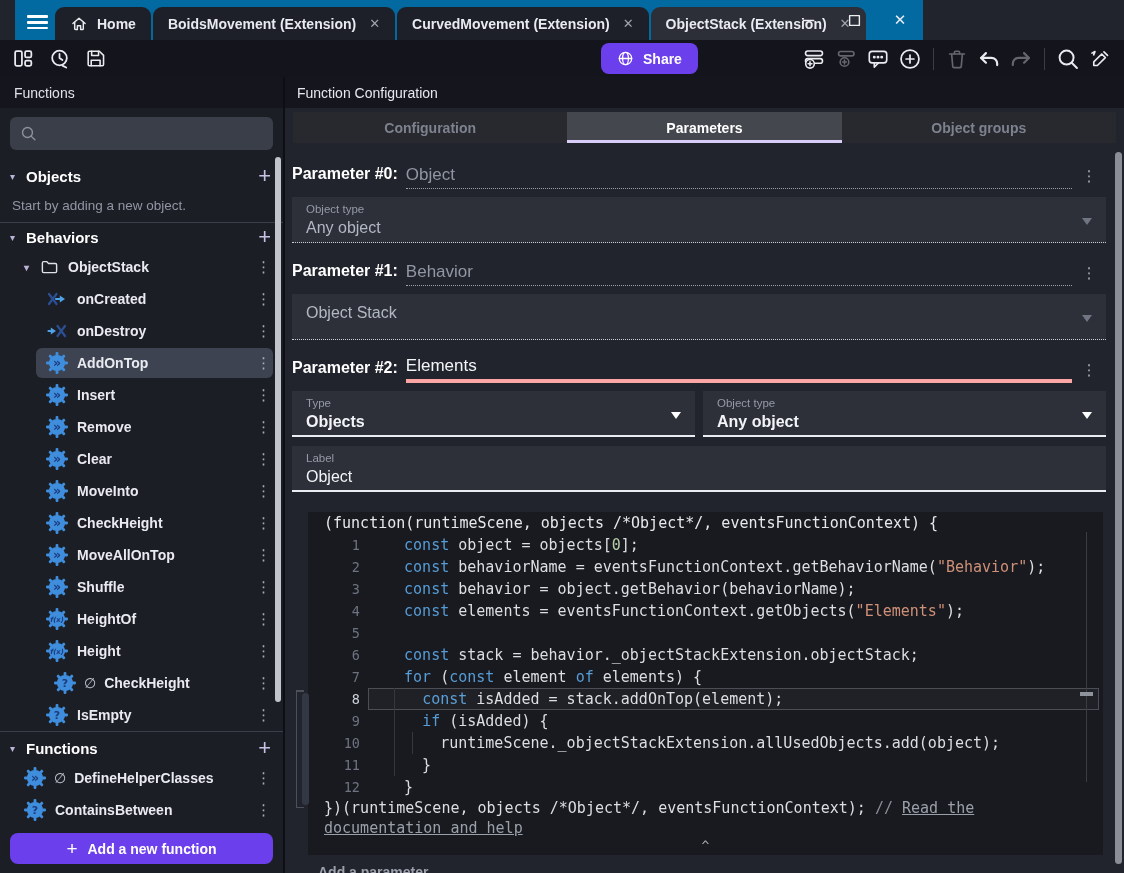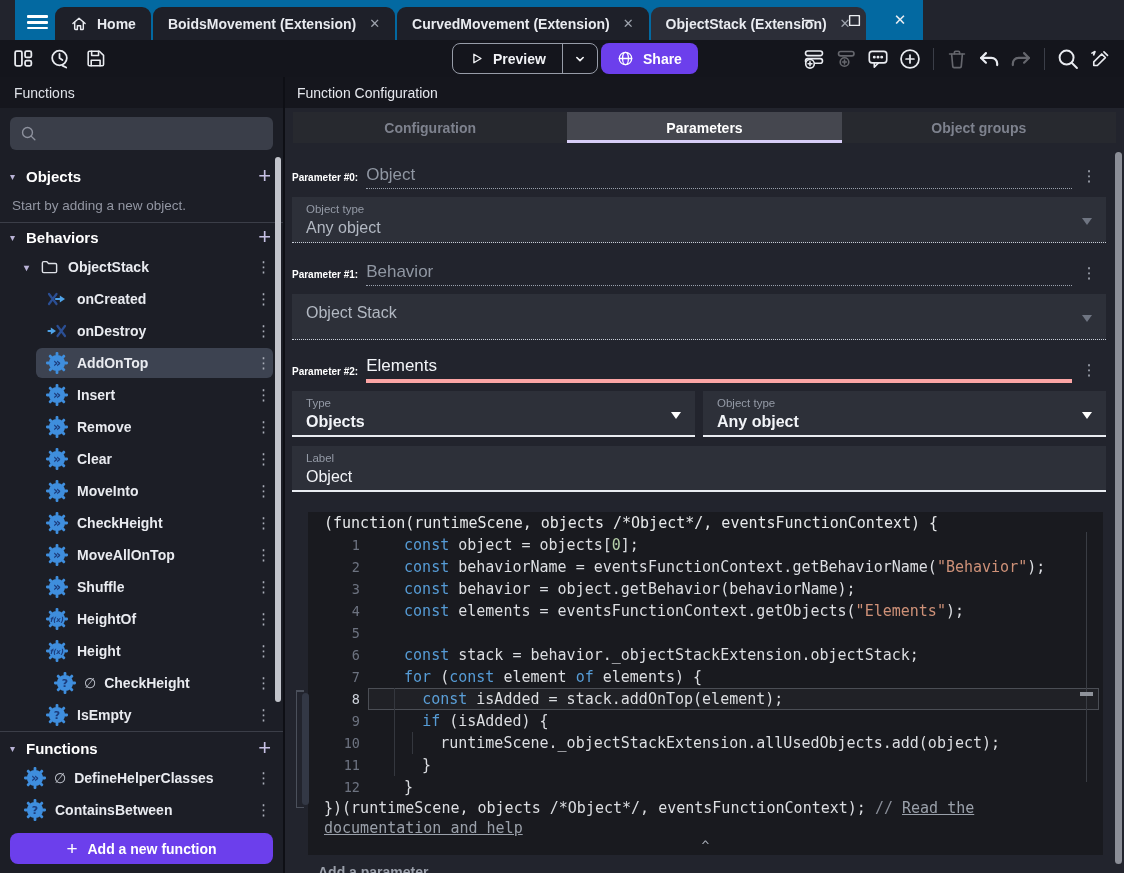--- a/index.html
+++ b/index.html
@@ -79,21 +79,21 @@
             font-size:14px;color:#e6e8ee;}
   .m-tabs{margin:4px 8px 0;height:31px;display:flex;background:#27292f;}
   .m-tab{flex:1;display:flex;align-items:center;justify-content:center;font-weight:bold;font-size:14px;
          color:#7e828e;position:relative;cursor:pointer;}
   .m-tab.active{background:#45474f;color:#fff;}
   .m-tab.active::after{content:'';position:absolute;left:0;right:0;bottom:0;height:3px;background:#d7cdf6;}
   .m-content{position:absolute;left:7px;right:18px;top:66px;}
 
   .prow{display:flex;align-items:flex-end;height:32px;margin-top:11px;}
   #params .prow:first-child{margin-top:14px;}
-  .plab{font-weight:bold;font-size:10px;color:#fff;padding-bottom:6px;white-space:nowrap;}
+  .plab{font-weight:bold;font-size:16px;color:#fff;padding-bottom:6px;white-space:nowrap;}
   .pval{flex:1;margin-left:8px;font-size:17px;color:#9097a3;border-bottom:1px dotted #9aa1ad;padding-bottom:3px;}
   .pval.named{color:#f2f4f8;border-bottom:4px solid #fca5a5;}
   .pk{width:34px;text-align:center;padding-bottom:4px;}
   .pfields{display:flex;flex-wrap:wrap;gap:9px 8px;margin-top:8px;}
   .field{position:relative;background:#2d3039;height:46px;padding:6px 14px 0;box-sizing:border-box;cursor:pointer;}
   .field.half{flex:1 1 calc(50% - 8px);}
   .field.full{flex:1 1 100%;}
   .flab{font-size:11.5px;color:#949aa6;}
   .fval{font-size:16px;color:#b2b8c2;margin-top:4px;}
   .field.dis{border-bottom:1px dotted #c9ced8;}
@@ -201,37 +201,20 @@
         </svg>
       </span>
       <span class="tbi">
         <svg viewBox="0 0 22 22" fill="none" stroke="currentColor" stroke-width="1.5" stroke-linecap="round" stroke-linejoin="round">
           <path d="M4 5.3 a1.3 1.3 0 0 1 1.3-1.3 H14.7 L18.7 8 V16.7 a1.3 1.3 0 0 1-1.3 1.3 H5.3 A1.3 1.3 0 0 1 4 16.7 Z"></path>
           <path d="M7.3 4.2 V8.2 H13.9 V4.2"></path>
           <path d="M6.9 18 V12.7 H15.4 V18"></path>
         </svg>
       </span>
     </div>
-  <div class="preview-btn">
-    <div class="pv-main">
-      <span id="play-ico" style="display:flex;width:15px;height:15px;">
-          <svg viewBox="0 0 20 20" fill="none" stroke="currentColor" stroke-width="1.8" stroke-linecap="round" stroke-linejoin="round">
-            <path d="M6.5 4.3 L16 10 L6.5 15.7 Z"></path>
-          </svg>
-        </span>
-      <span>Preview</span>
-    </div>
-    <div class="pv-caret">
-      <span id="pvchev" style="display:flex;width:14px;height:14px;">
-          <svg viewBox="0 0 16 16" fill="none" stroke="currentColor" stroke-width="1.9" stroke-linecap="round" stroke-linejoin="round">
-            <path d="M4.4 6.3 L8 9.9 L11.6 6.3"></path>
-          </svg>
-        </span>
-    </div>
-  </div>
   <div class="share-btn">
     <span id="globe-ico" style="display:flex;width:17px;height:17px;">
         <svg viewBox="0 0 20 20" fill="none" stroke="currentColor" stroke-width="1.5" stroke-linecap="round" stroke-linejoin="round">
           <circle cx="10" cy="10" r="7.3"></circle>
           <ellipse cx="10" cy="10" rx="3.4" ry="7.3"></ellipse>
           <path d="M2.7 10 H17.3"></path>
         </svg>
       </span>
     <span>Share</span>
   </div>

